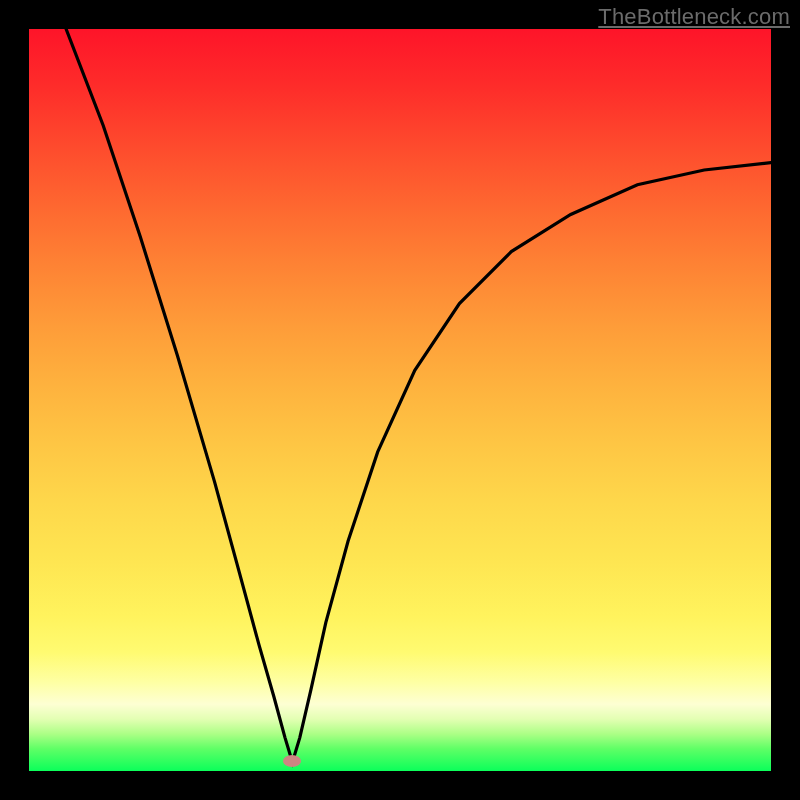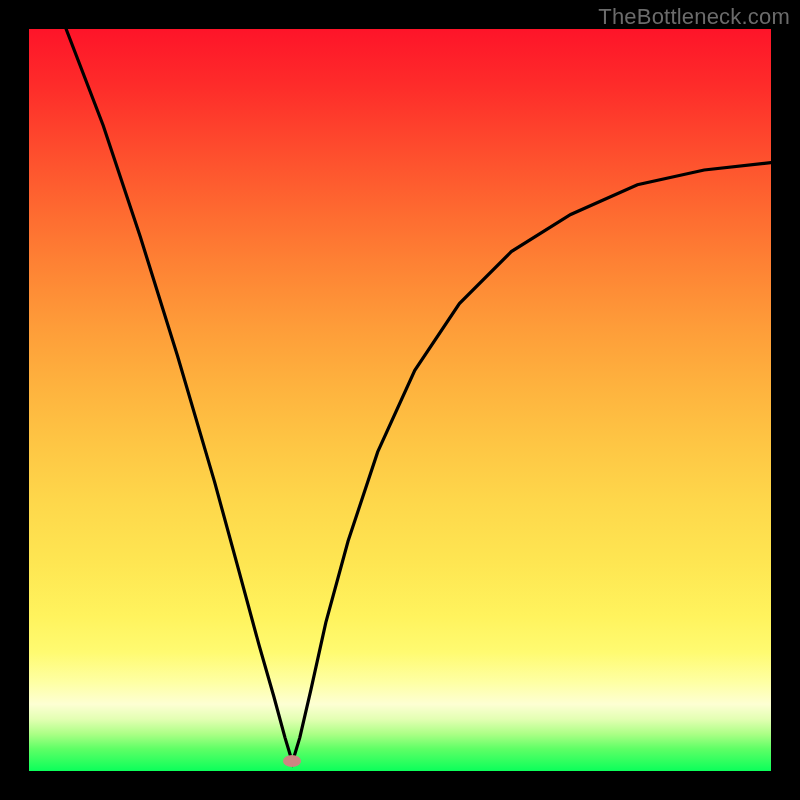--- a/index.html
+++ b/index.html
@@ -19,20 +19,21 @@
   }
   .watermark {
     position: absolute;
     top: 4px;
     right: 10px;
     color: #6b6b6b;
     font-size: 22px;
     font-weight: 500;
     letter-spacing: 0.2px;
     user-select: none;
+    text-decoration: underline;
   }
   .plot {
     position: absolute;
     left: 29px;
     top: 29px;
     width: 742px;
     height: 742px;
   }
   .gradient {
     position: absolute;

